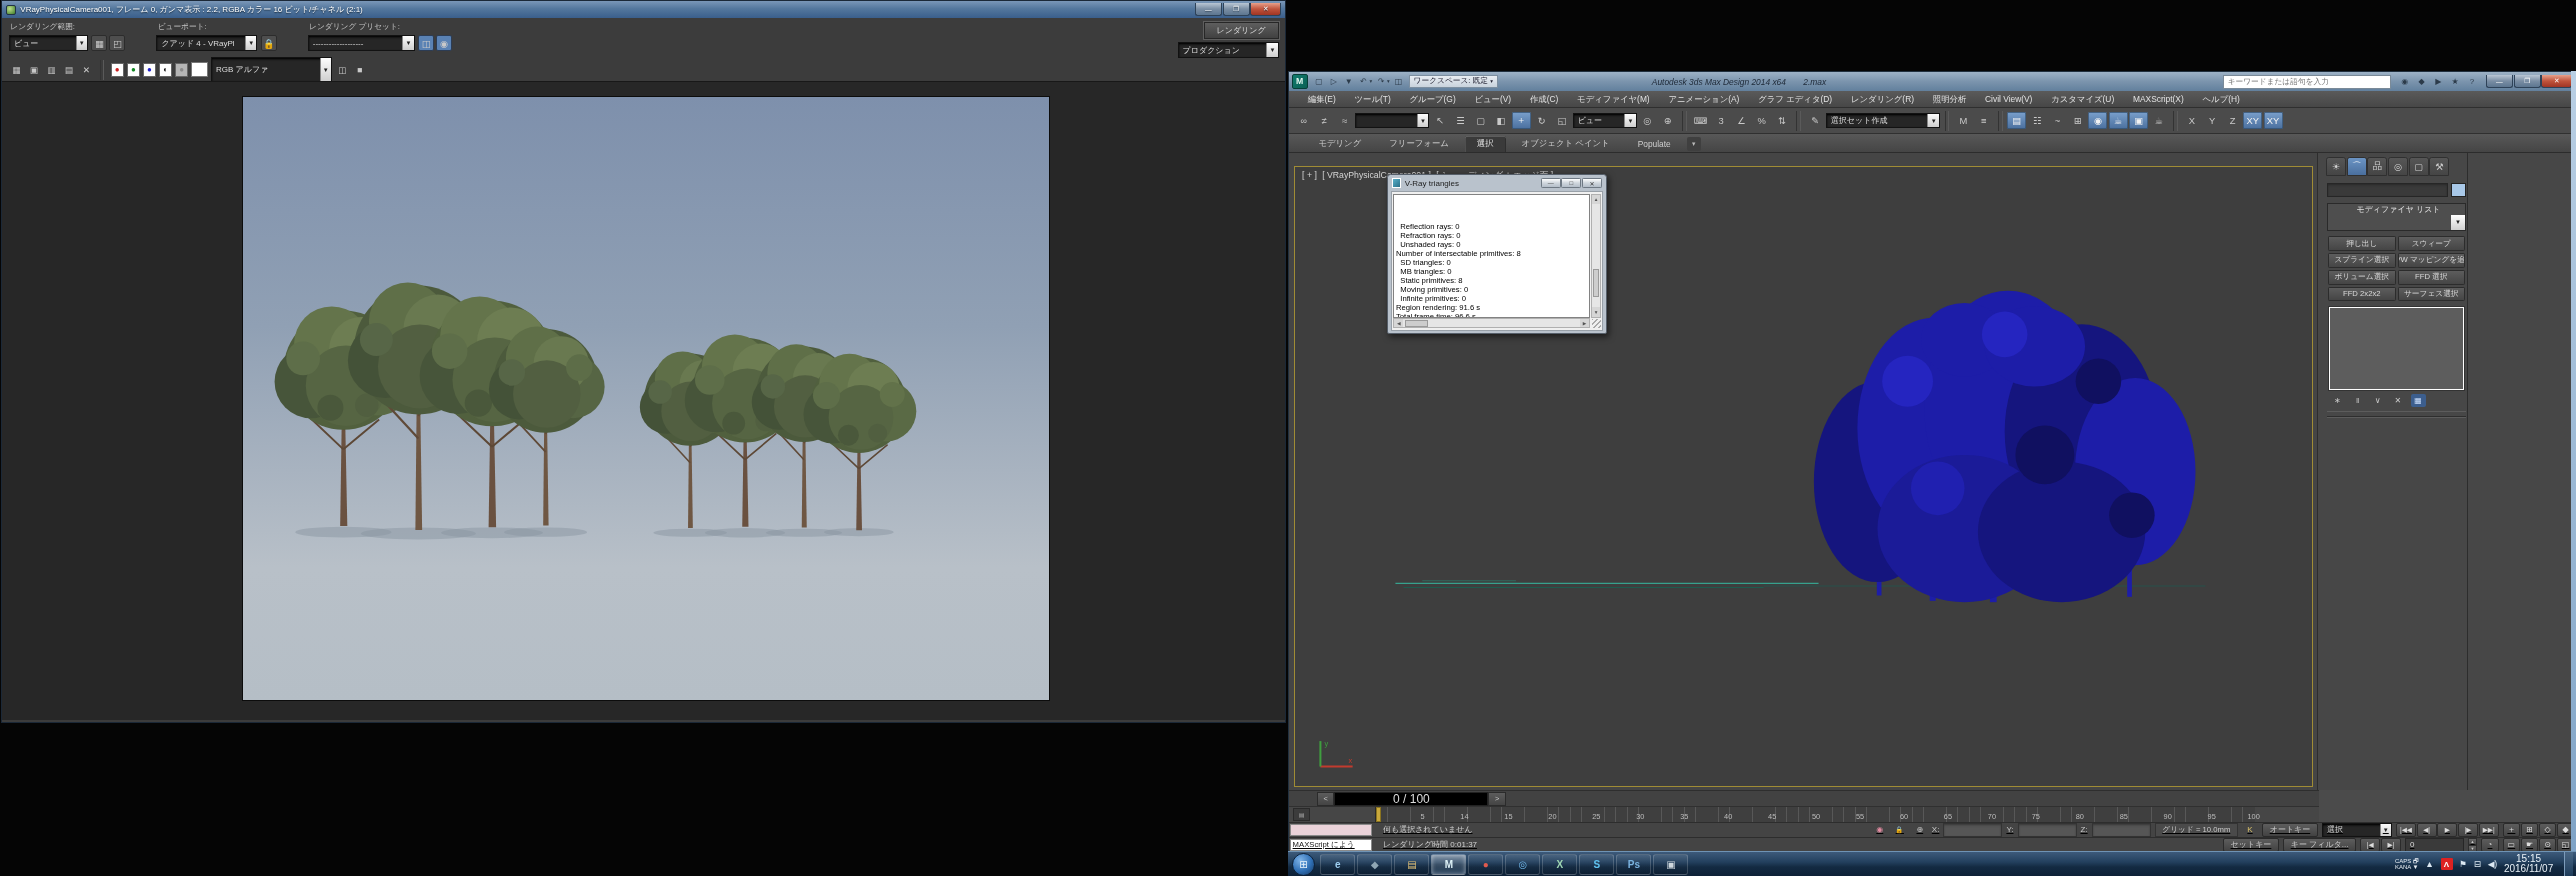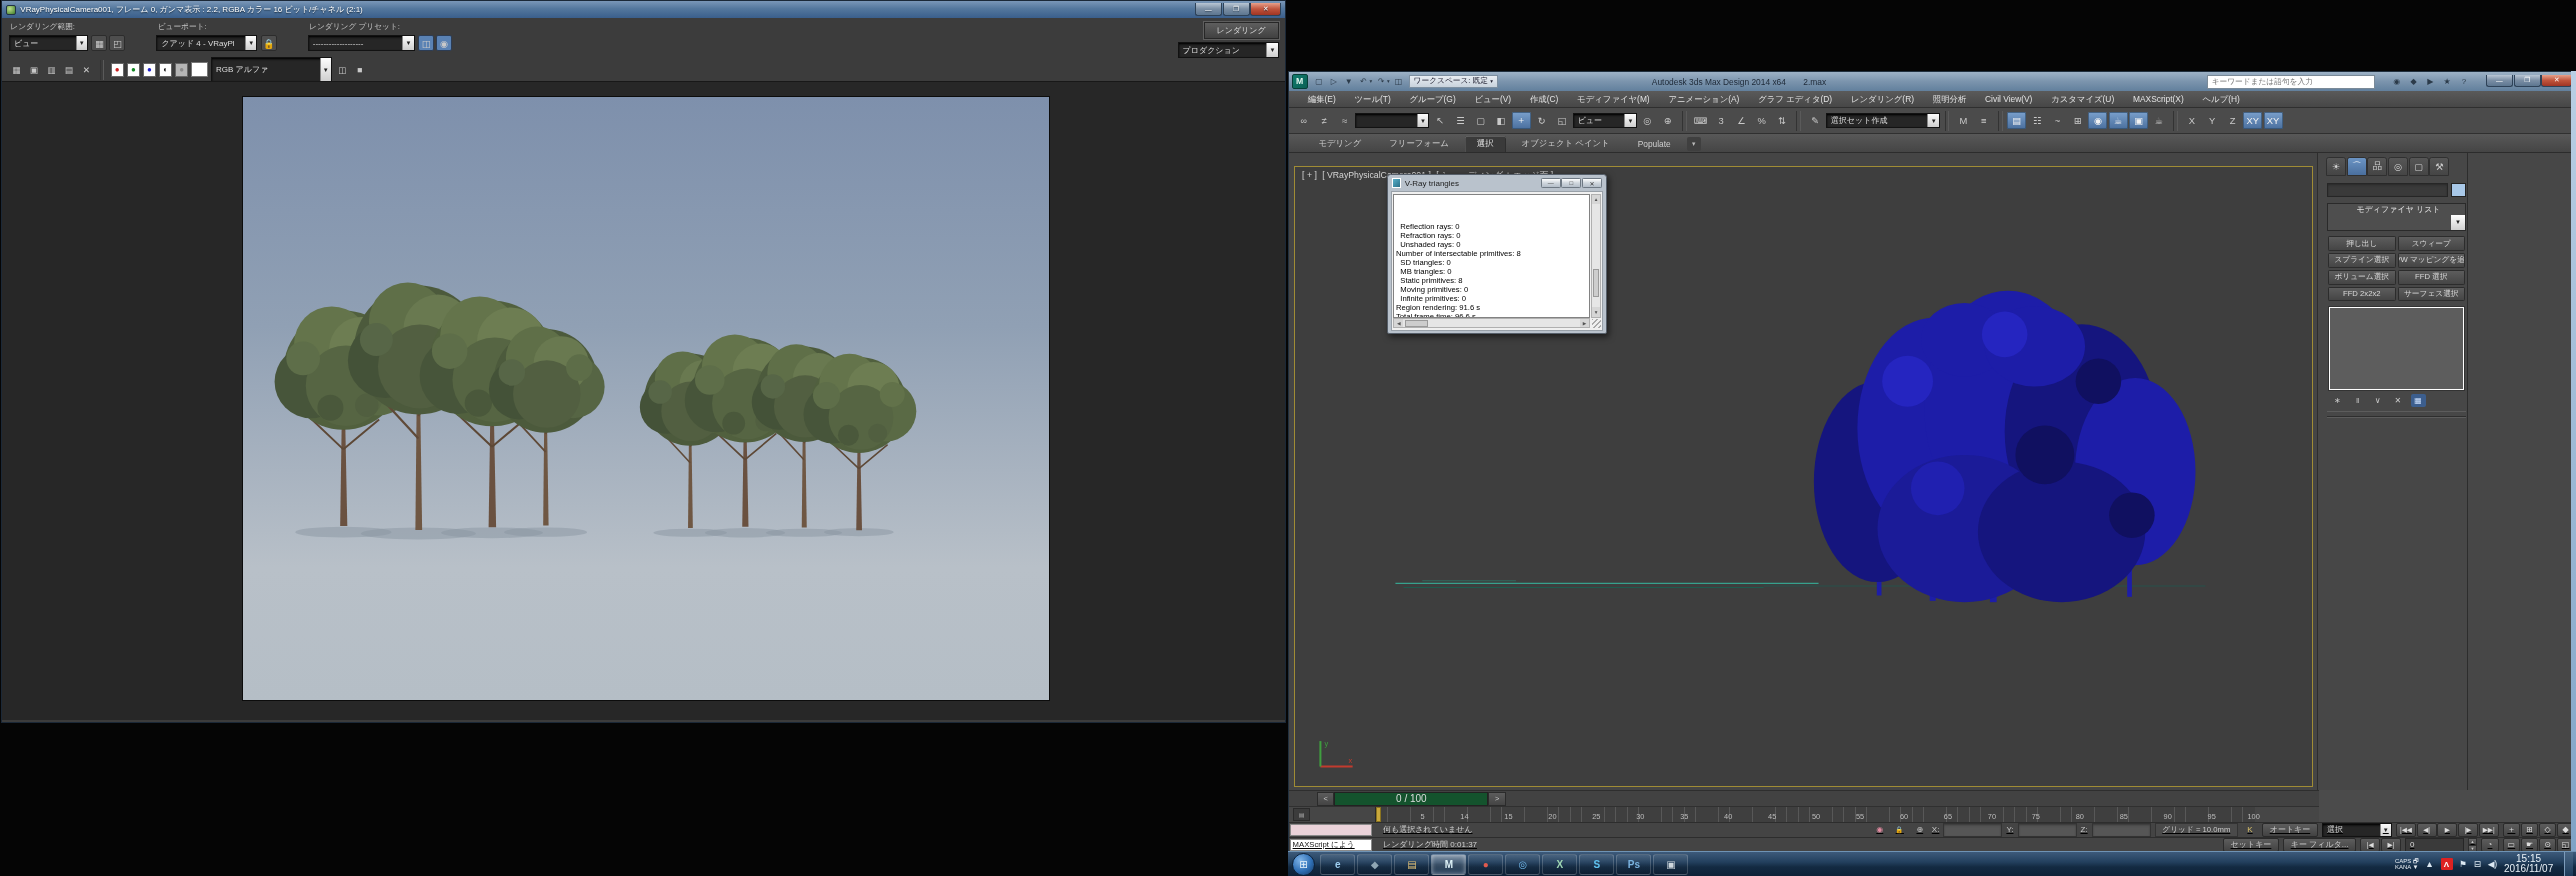--- a/index.html
+++ b/index.html
@@ -50,22 +50,22 @@
   
   #maxwin{position:absolute;left:1288px;top:71px;width:1288px;height:780px;background:#4b4b4b;border:0.7px solid #21303f;}
   .max-title{height:19px;background:linear-gradient(#9db2c6,#7b94ad 50%,#62809d);display:flex;align-items:center;padding:0 2.7px;}
   .max-logo{width:16px;height:14.8px;background:linear-gradient(135deg,#0f7c6e,#0a5f54);border:0.7px solid #063f37;border-radius:2px;
       color:#dff5ef;font-size:8.7px;font-weight:bold;display:flex;align-items:center;justify-content:center;margin-right:4px;}
   .qa{display:flex;align-items:center;gap:1.3px;}
   .qa .ic{width:14.8px;height:13.4px;font-size:8px;color:#2c3b4a;}
   .qa-caret{font-size:5.4px;color:#2c3b4a;margin-left:-1.3px;}
   .ws-dd{height:13.4px;background:linear-gradient(#e9eef3,#c8d2dc);border:0.7px solid #7d8f a0;border:0.7px solid #7d8fa0;
       font-size:7.7px;color:#223;display:flex;align-items:center;padding:0 4px;margin-left:4px;}
-  .max-title .titletext{margin-left:154px;font-size:8.4px;color:#1d2836;display:flex;gap:17.4px;}
-  .infocenter{margin-left:auto;display:flex;align-items:flex-start;gap:14px;}
+  .max-title .titletext{margin-left:154px;font-size:8.4px;color:#1d2836;display:flex;gap:17.4px;font-style:italic;}
+  .infocenter{margin-left:auto;display:flex;align-items:center;gap:6px;}
   .ic-search{width:168px;height:14px;border:0.7px solid #7a8a98;font-size:7.7px;padding:0 3.4px;background:#fff;color:#444;}
   .infocenter .ic{width:14.8px;height:13.4px;color:#2c3b4a;font-size:8px;}
   .max-menu{height:17.4px;background:linear-gradient(#5a5a5a,#474747);display:flex;align-items:center;gap:0;
       border-bottom:0.7px solid #2f2f2f;padding-left:9.4px;}
   .menu-item{color:#e2e2e2;font-size:8.4px;padding:0 9.4px;height:100%;display:flex;align-items:center;}
   .max-toolbar{height:25.5px;background:#4b4b4b;display:flex;align-items:center;padding:0 5.4px;gap:1.3px;border-bottom:0.7px solid #303030;}
   .max-toolbar .dd{height:15.4px;}
   .ribbon{height:19px;background:linear-gradient(#585858,#454545);display:flex;align-items:flex-end;padding-left:17.4px;gap:4px;
       border-bottom:0.7px solid #2c2c2c;}
   .rtab{color:#cfcfcf;font-size:8.4px;padding:2.7px 12px;border-radius:2.7px 2.7px 0 0;}
@@ -120,21 +120,21 @@
   .hsb .arr{width:9.4px;height:100%;display:flex;align-items:center;justify-content:center;font-size:4.7px;color:#555;background:#d6d6d6;}
   .hsb .thumb{width:23px;height:7.4px;background:#cdcdcd;border:0.7px solid #9a9a9a;margin-left:1.3px;}
   .grip{position:absolute;right:1.3px;bottom:1.3px;width:9.4px;height:9.4px;background:
       repeating-linear-gradient(135deg,#aaa 0 1.3px,transparent 1.3px 3.4px);}
 
   
   #timeslider{position:absolute;left:0;top:718px;width:1030px;height:16px;background:#424242;border-top:0.7px solid #2e2e2e;display:flex;align-items:center;}
   .ts-box{display:flex;margin-left:28px;}
   .ts-btn{width:17.4px;height:14px;background:linear-gradient(#5c5c5c,#444);border:0.7px solid #2b2b2b;color:#ccc;
       display:flex;align-items:center;justify-content:center;font-size:7.4px;}
-  .ts-val{width:154px;height:14px;background:#14532d;border:0.7px solid #222;color:#ddd;font-size:10px;
+  .ts-val{width:154px;height:14px;background:#000000;border:0.7px solid #222;color:#ddd;font-size:12px;
       display:flex;align-items:center;justify-content:center;}
   #trackbar{position:absolute;left:0;top:734px;width:1030px;height:16px;background:#464646;border-top:0.7px solid #303030;}
   .tb-icons{position:absolute;left:4px;top:1.3px;width:17.4px;height:12.7px;background:#3c3c3c;border:0.7px solid #2a2a2a;
       color:#aaa;font-size:6px;display:flex;align-items:center;justify-content:center;}
   .ruler{position:absolute;left:86px;right:64px;top:0;bottom:0;background:#3f3f3f;
       border-left:0.7px solid #2a2a2a;}
   .ruler .ticks{position:absolute;inset:0;background:repeating-linear-gradient(90deg,#5e5e5e 0 0.7px,transparent 0.7px 11.4px);opacity:.8;}
   .ruler .marker{position:absolute;left:0;top:0;bottom:0;width:5.4px;background:#caa93c;border:0.7px solid #8a7320;}
   .ruler-labels{position:absolute;inset:0;display:flex;color:#bdbdbd;font-size:7.4px;align-items:flex-end;}
   .ruler-labels span{flex:1;text-align:right;transform:translateX(4.7px);padding-bottom:1.3px;}

